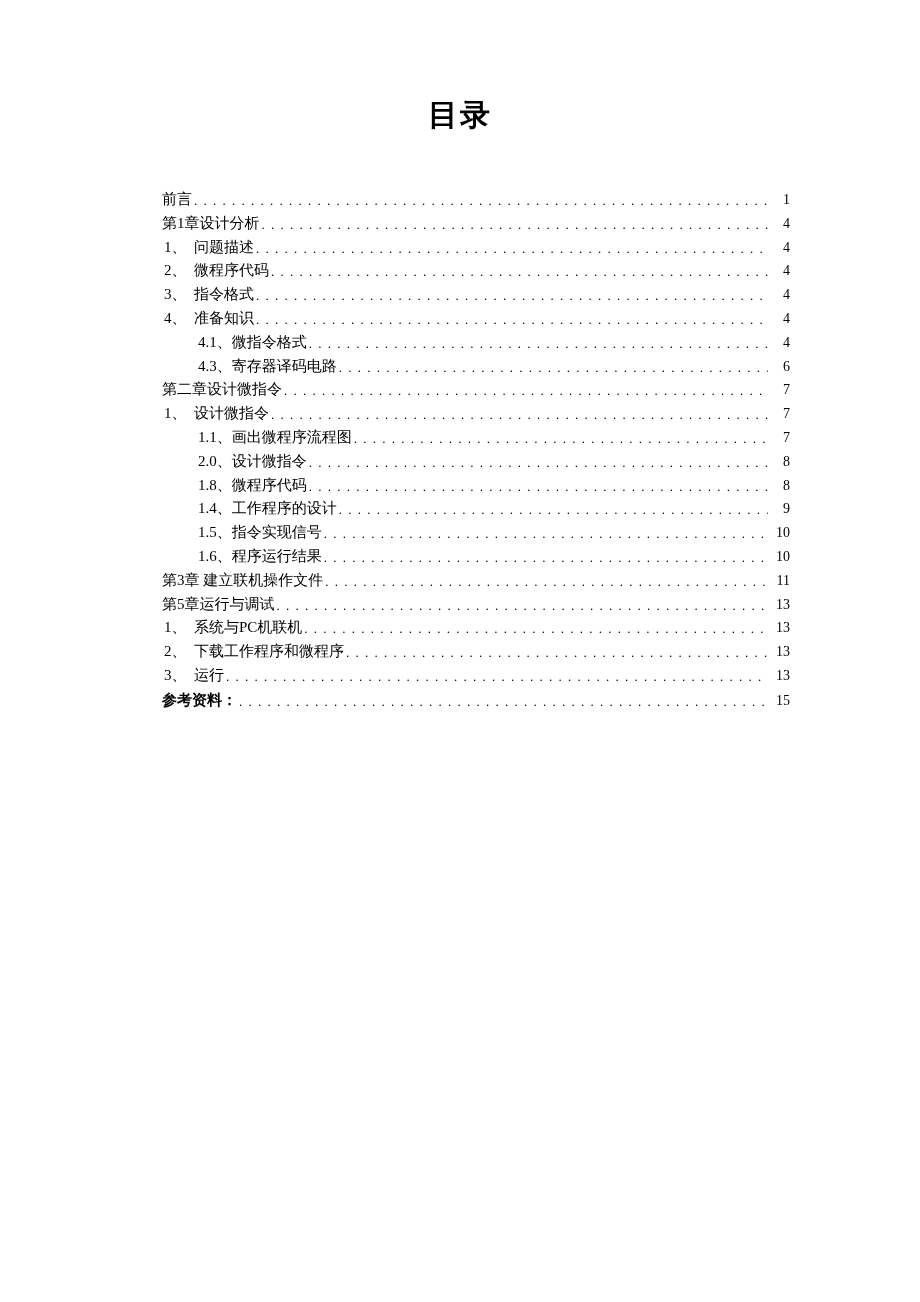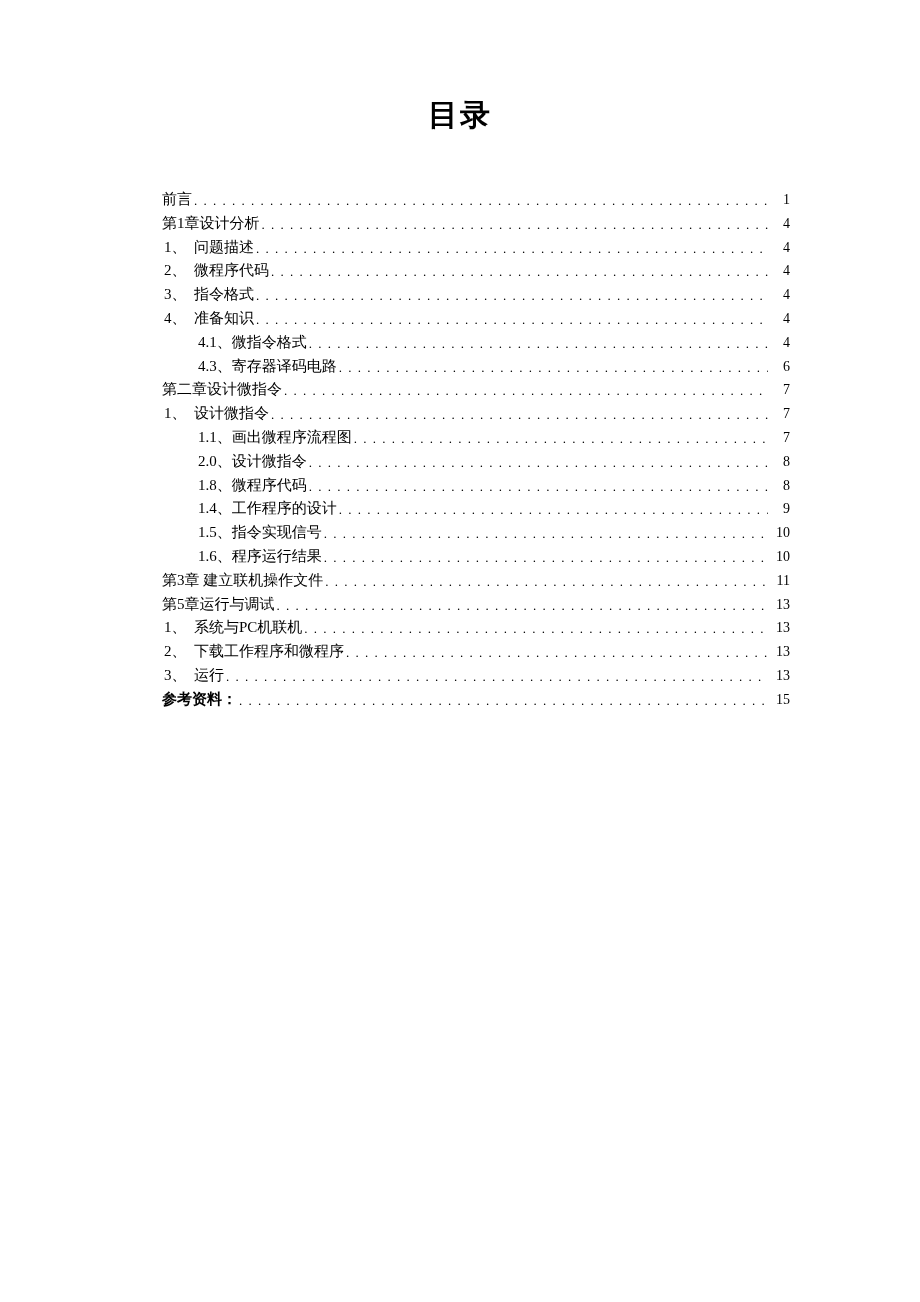--- a/index.html
+++ b/index.html
@@ -29,21 +29,21 @@
     .toc { font-size: 15px; line-height: 1; }
     .toc-entry {
       display: flex;
       align-items: baseline;
       margin: 0 0 8.8px 0;
       white-space: nowrap;
     }
     .toc-entry.level-0 { padding-left: 0; margin-left: 32px; }
     .toc-entry.level-1 { padding-left: 34px; }
     .toc-entry.level-2 { padding-left: 68px; }
-    .toc-entry.bold .label-text { font-weight: bold; font-family: Liberation Serif, serif; }
+    .toc-entry.bold .label-text { font-weight: bold; font-family: Liberation Sans, sans-serif; }
     .label-num { flex: 0 0 auto; }
     .label-text { flex: 0 0 auto; padding-right: 2px; }
     .toc-entry.level-1 .label-num { min-width: 30px; display:inline-block; }
     .toc-entry.level-2 .label-num { min-width: 0; display:inline-block; }
     .leader {
       flex: 1 1 auto;
       overflow: hidden;
       letter-spacing: 2.5px;
       font-size: 13px;
       position: relative;

